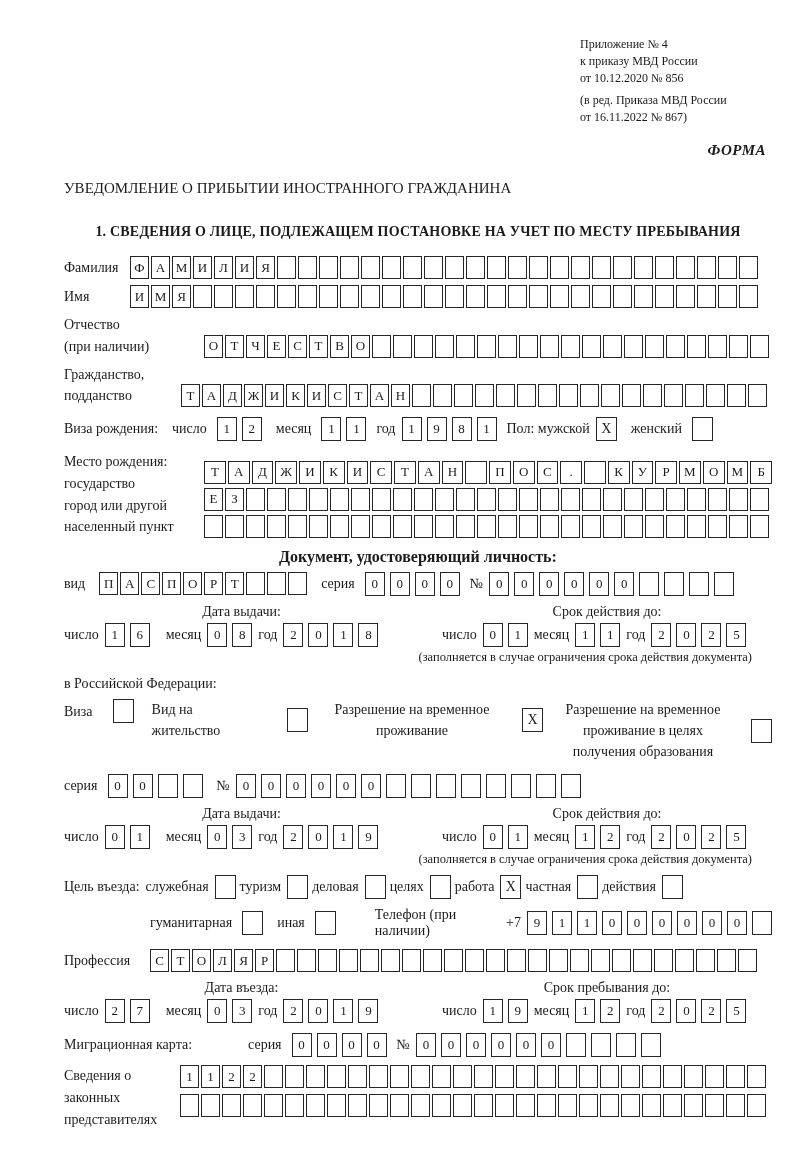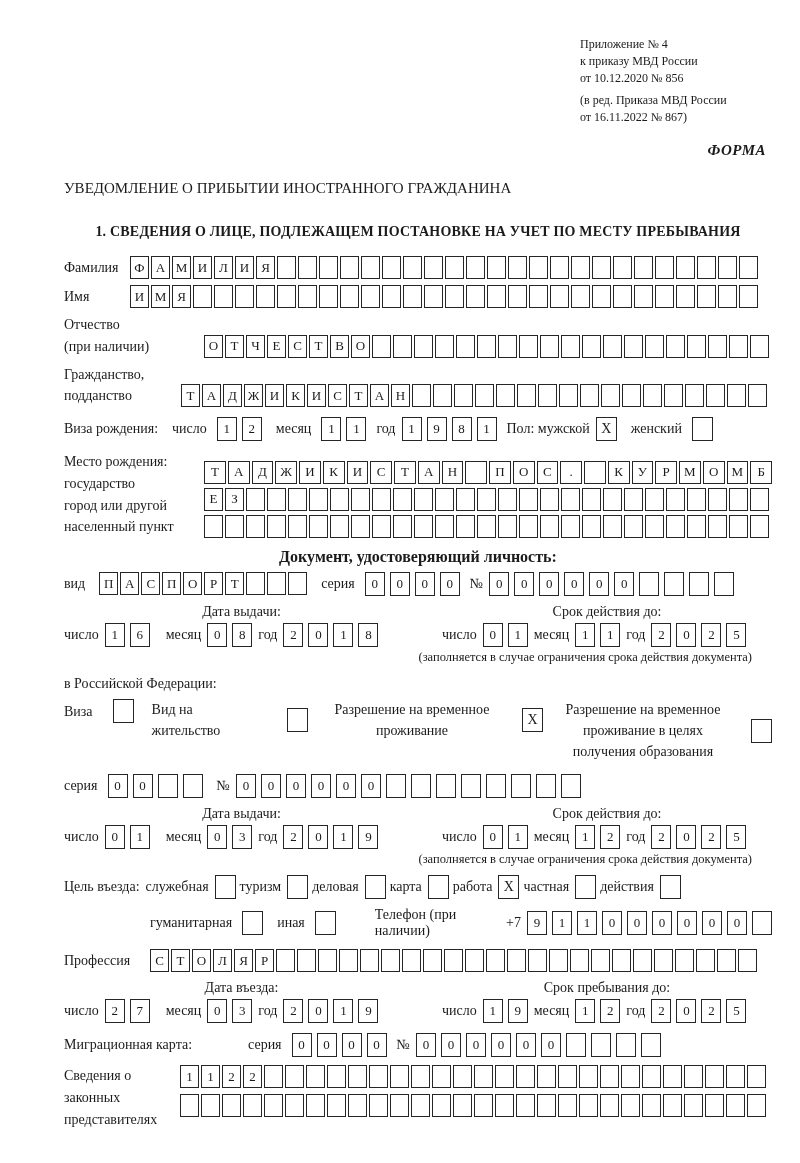--- a/index.html
+++ b/index.html
@@ -535,21 +535,21 @@
     <div class="note">(заполняется в случае ограничения срока действия документа)</div>
 
     <div class="prow">
       <span>Цель въезда:</span>
       <span class="gap6">служебная</span>
       <span class="checkbox"></span>
       <span>туризм</span>
       <span class="checkbox"></span>
       <span>деловая</span>
       <span class="checkbox"></span>
-      <span>карта</span>
+      <span>целях</span>
       <span class="checkbox"></span>
       <span>работа</span>
       <span class="checkbox">X</span>
       <span>частная</span>
       <span class="checkbox"></span>
       <span>действия</span>
       <span class="checkbox"></span>
     </div>
     <div class="prow">
       <span class="indent">гуманитарная</span>

